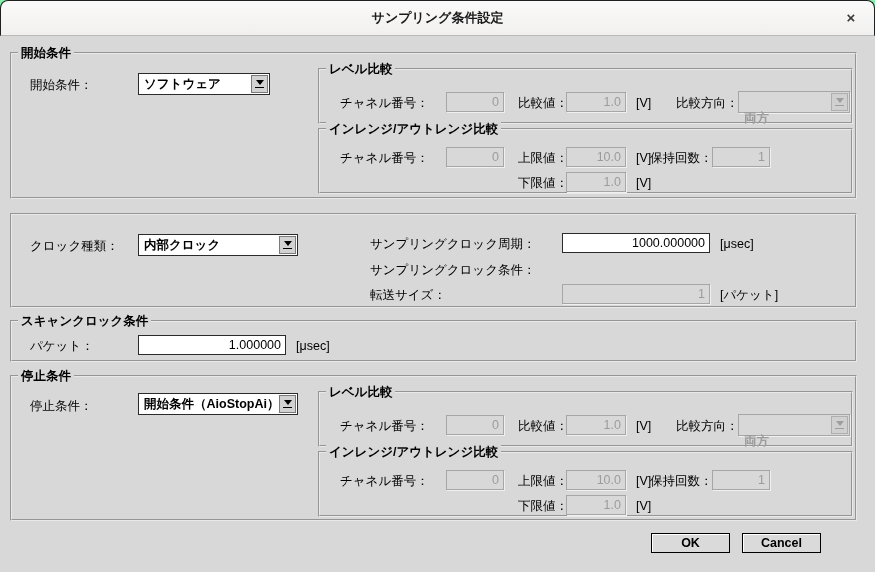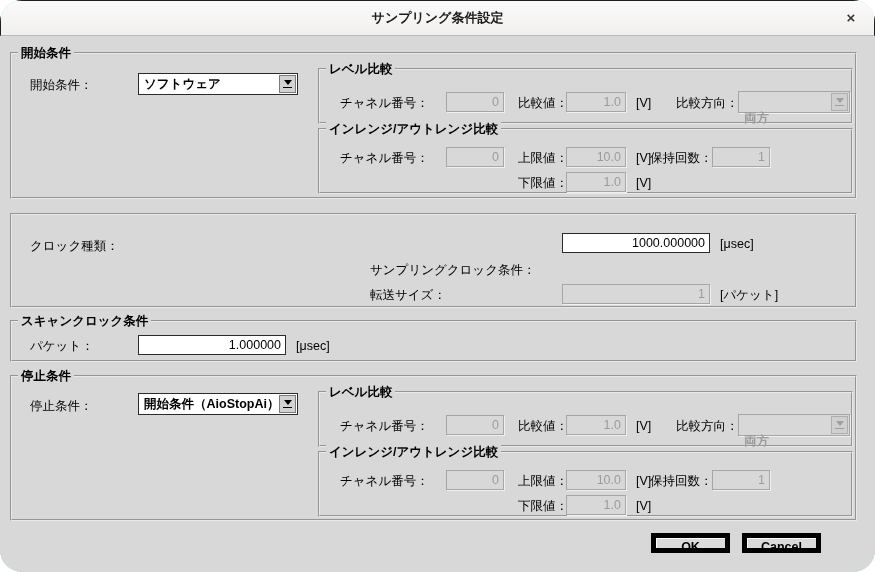--- a/index.html
+++ b/index.html
@@ -1,17 +1,17 @@
 <!DOCTYPE html>
 <html><head>
 <meta charset="utf-8">
 <style>
   html,body{margin:0;padding:0;}
   body{font-family:"Liberation Sans","DejaVu Sans",sans-serif;}
-  .window{position:relative;width:875px;height:572px;background:#86efac;overflow:hidden;box-sizing:border-box;border-radius:22px;}
+  .window{position:relative;width:875px;height:572px;background:#86efac;overflow:hidden;box-sizing:border-box;}
   .titlebar{position:absolute;left:0;top:0;width:875px;height:36px;box-sizing:border-box;
     background:linear-gradient(#fbfafa,#f1f0ef);
     border:1px solid #1f1f1f;border-bottom:1px solid #b9b8b7;border-radius:8px 8px 0 0;}
   .titlebar .title{display:block;text-align:center;line-height:34px;font-size:13px;font-weight:bold;color:#1a1a1a;}
   .close-x{position:absolute;right:13px;top:0;width:20px;height:34px;line-height:34px;text-align:center;
     font-size:15px;font-weight:bold;color:#3a3a3a;cursor:default;}
   .body{position:absolute;left:0;top:36px;width:875px;height:536px;background:#d8d8d8;}
   .group{position:absolute;box-sizing:border-box;border:2px groove #e9e9e9;}
   .legend{position:absolute;top:-9px;left:6px;background:#d8d8d8;padding:0 3px;
     font-size:12.5px;font-weight:bold;color:#000;line-height:16px;white-space:nowrap;}
@@ -28,39 +28,39 @@
     align-items:center;justify-content:center;}
   .tri{width:0;height:0;border-left:4px solid transparent;border-right:4px solid transparent;
     border-top:5px solid #000;}
   .bar{width:9px;height:1px;background:#000;margin-top:2px;}
   .combo.dis{background:transparent;border-color:#a6a6a6;box-shadow:1px 1px 0 #f0f0f0;}
   .combo.dis .txt{color:#9c9c9c;margin-top:32px;}
   .combo.dis .arrowbtn{background:#d0d0d0;border-color:#aeaeae;}
   .combo.dis .tri{border-top-color:#9e9e9e;}
   .combo.dis .bar{background:#9e9e9e;}
   .btn{position:absolute;box-sizing:border-box;width:79px;height:20px;background:#dadada;
-    border:5px solid #000000;box-shadow:inset 1px 1px 0 #ffffff;
+    border:1px solid #000000;box-shadow:inset 1px 1px 0 #ffffff;
     font-size:12.5px;font-weight:bold;color:#000;text-align:center;line-height:17px;cursor:default;}
 </style>
 </head>
 <body>
 
 <div class="window">
 
   <div class="titlebar">
     <span class="title">サンプリング条件設定</span>
     <span class="close-x">×</span>
   </div>
 
   <div class="body">
 
     <div class="group" style="left:10px;top:16px;width:847px;height:147px">
       <span class="legend">開始条件</span>
       <span class="lbl" style="left:18px;top:21px">開始条件：</span>
-      <div class="combo" style="left:126px;top:19px;width:160px">
+      <div class="combo" style="left:126px;top:19px;width:132px">
         <span class="txt">ソフトウェア</span>
         <span class="arrowbtn">
             <span class="tri"></span>
             <span class="bar"></span>
           </span>
       </div>
 
       <div class="group" style="left:306px;top:14px;width:535px;height:56px">
         <span class="legend">レベル比較</span>
         <span class="lbl" style="left:20px;top:23px">チャネル番号：</span>
@@ -88,20 +88,28 @@
         <span class="lbl" style="left:330px;top:18px">保持回数：</span>
         <input class="input dis" style="left: 392px; top: 17px; width: 58px;" disabled="" value="1">
         <span class="lbl" style="left:198px;top:43px">下限値：</span>
         <input class="input dis" style="left: 246px; top: 42px; width: 60px;" disabled="" value="1.0">
         <span class="lbl" style="left:316px;top:43px">[V]</span>
       </div>
     </div>
 
     <div class="group" style="left:10px;top:177px;width:847px;height:95px">
       <span class="lbl" style="left:18px;top:21px">クロック種類：</span>
+      <div class="combo" style="left:126px;top:19px;width:160px">
+        <span class="txt">内部クロック</span>
+        <span class="arrowbtn">
+            <span class="tri"></span>
+            <span class="bar"></span>
+          </span>
+      </div>
+      <span class="lbl" style="left:358px;top:19px">サンプリングクロック周期：</span>
       <input class="input" style="left: 550px; top: 18px; width: 148px;" value="1000.000000">
       <span class="lbl" style="left:708px;top:19px">[μsec]</span>
       <span class="lbl" style="left:358px;top:45px">サンプリングクロック条件：</span>
       <span class="lbl" style="left:358px;top:70px">転送サイズ：</span>
       <input class="input dis" style="left: 550px; top: 69px; width: 148px;" disabled="" value="1">
       <span class="lbl" style="left:708px;top:70px">[パケット]</span>
     </div>
 
     <div class="group" style="left:10px;top:284px;width:847px;height:42px">
       <span class="legend">スキャンクロック条件</span>

